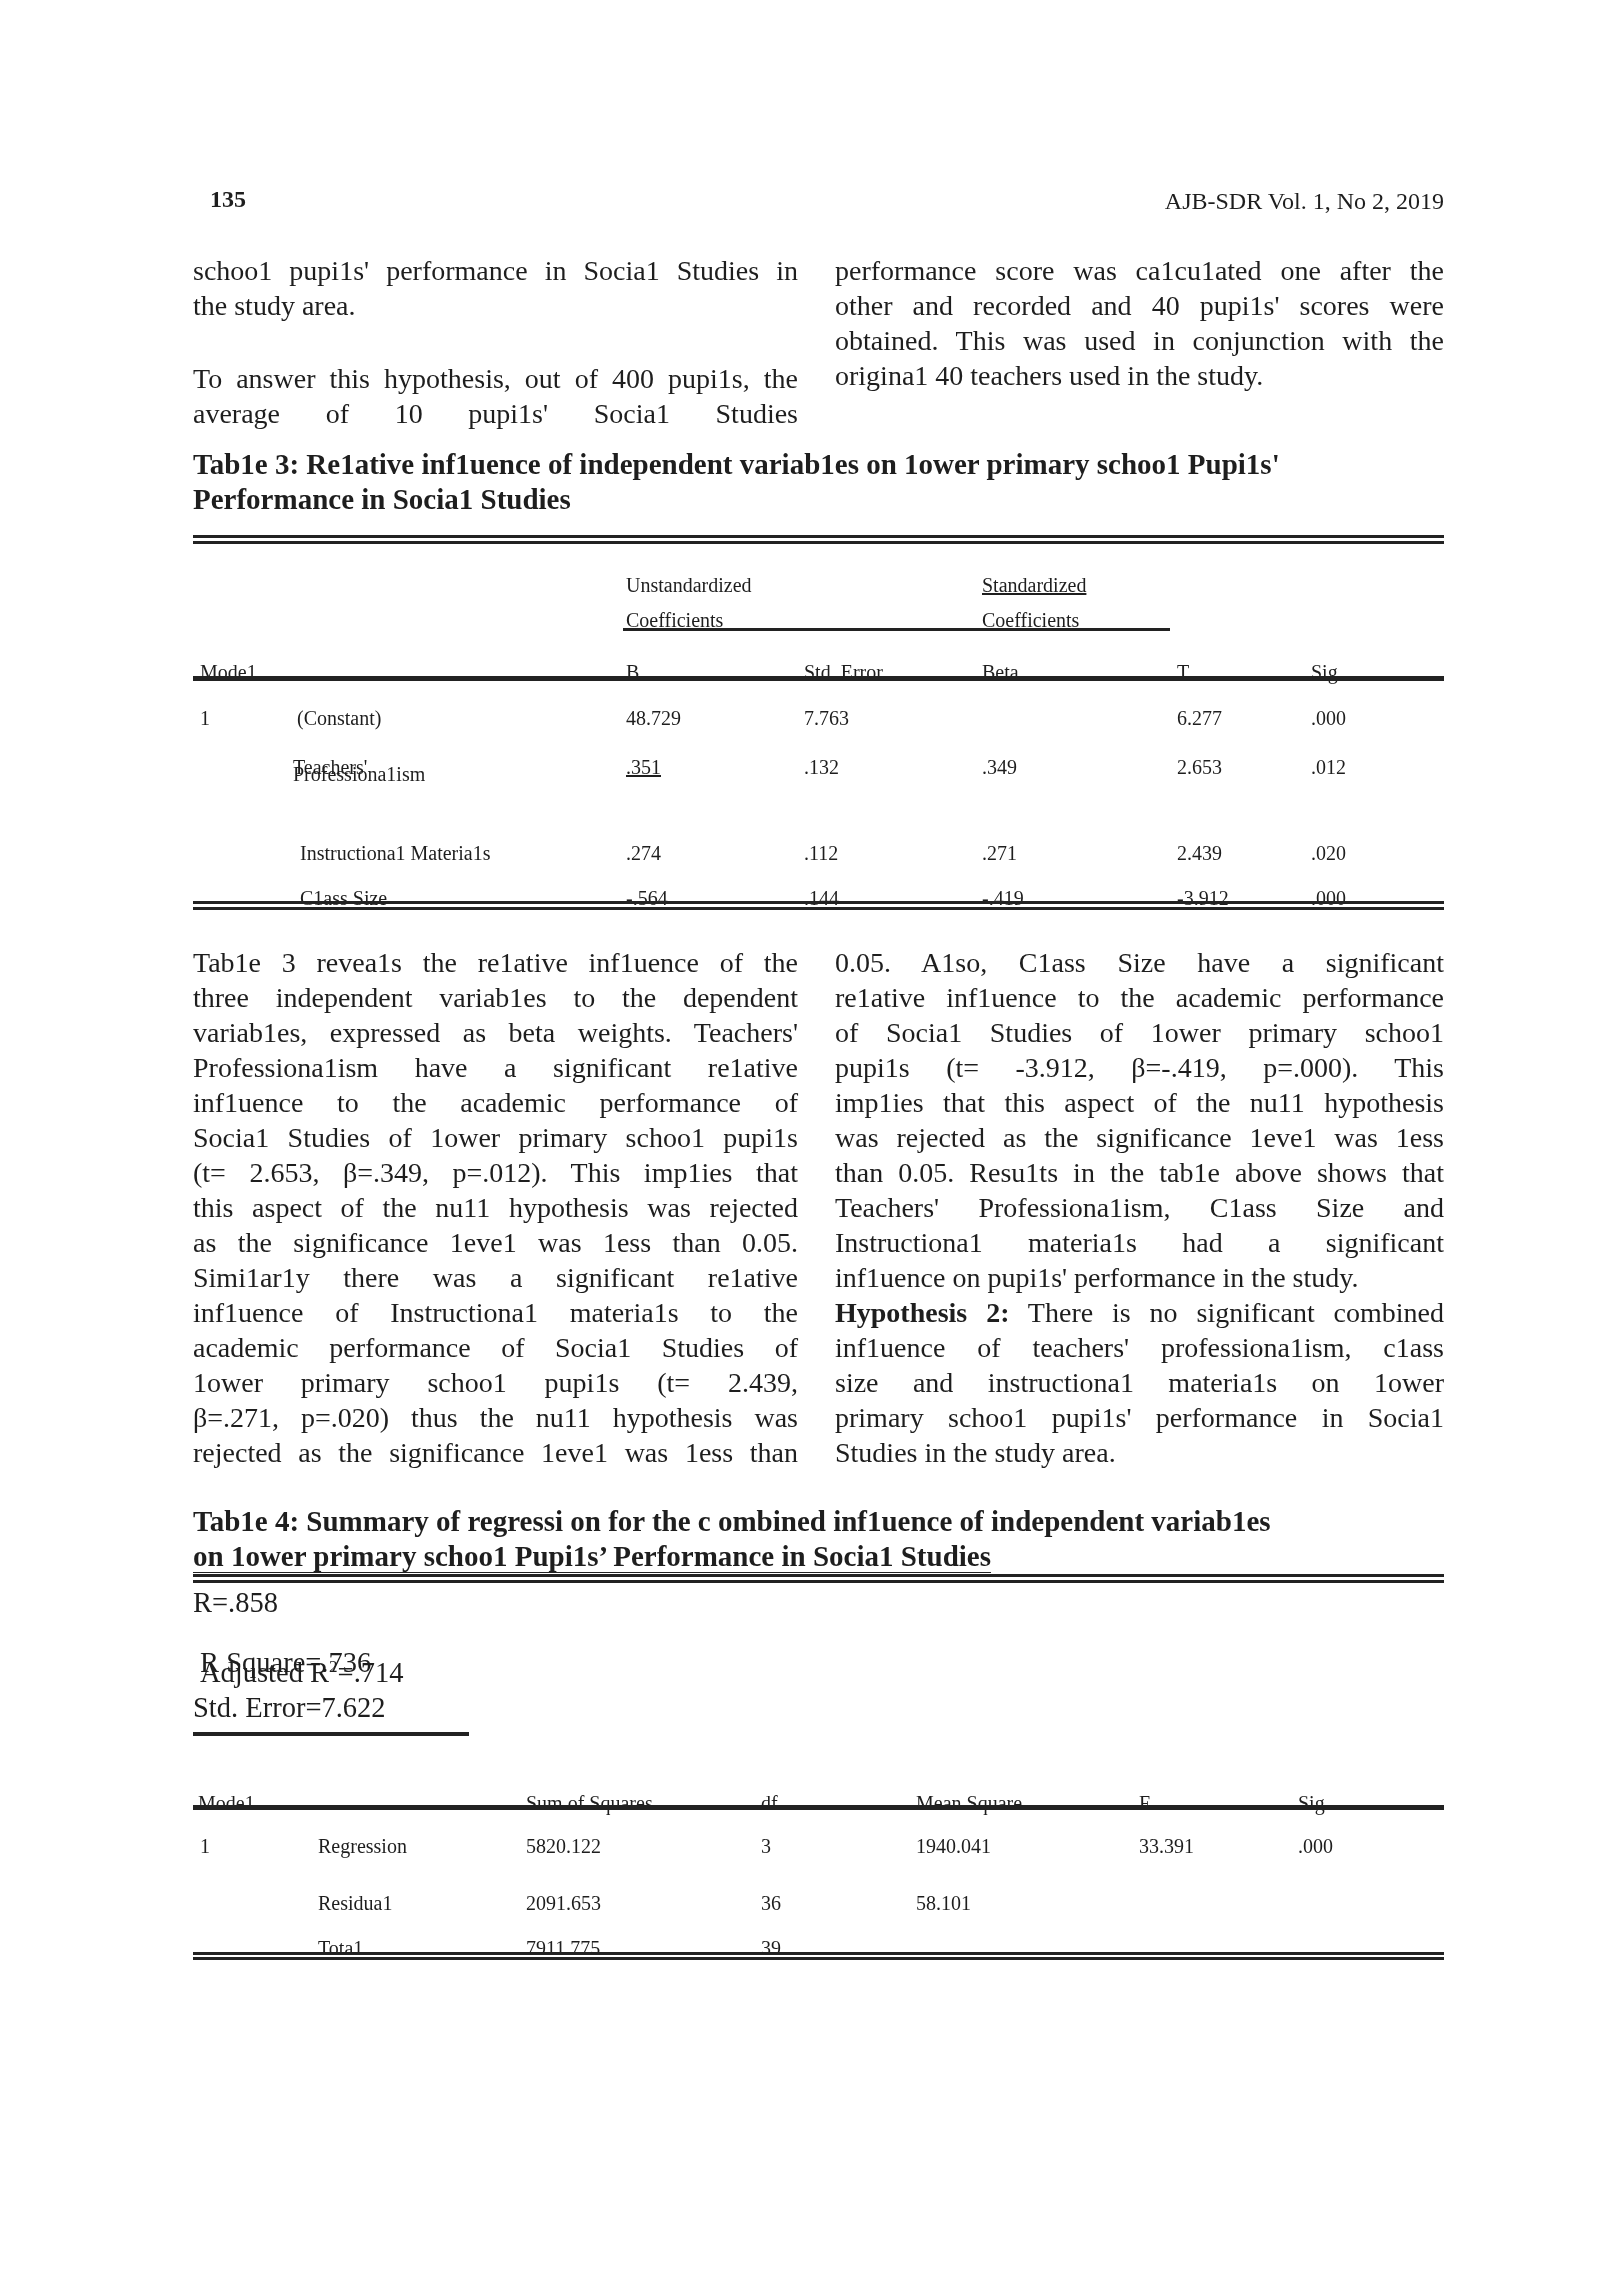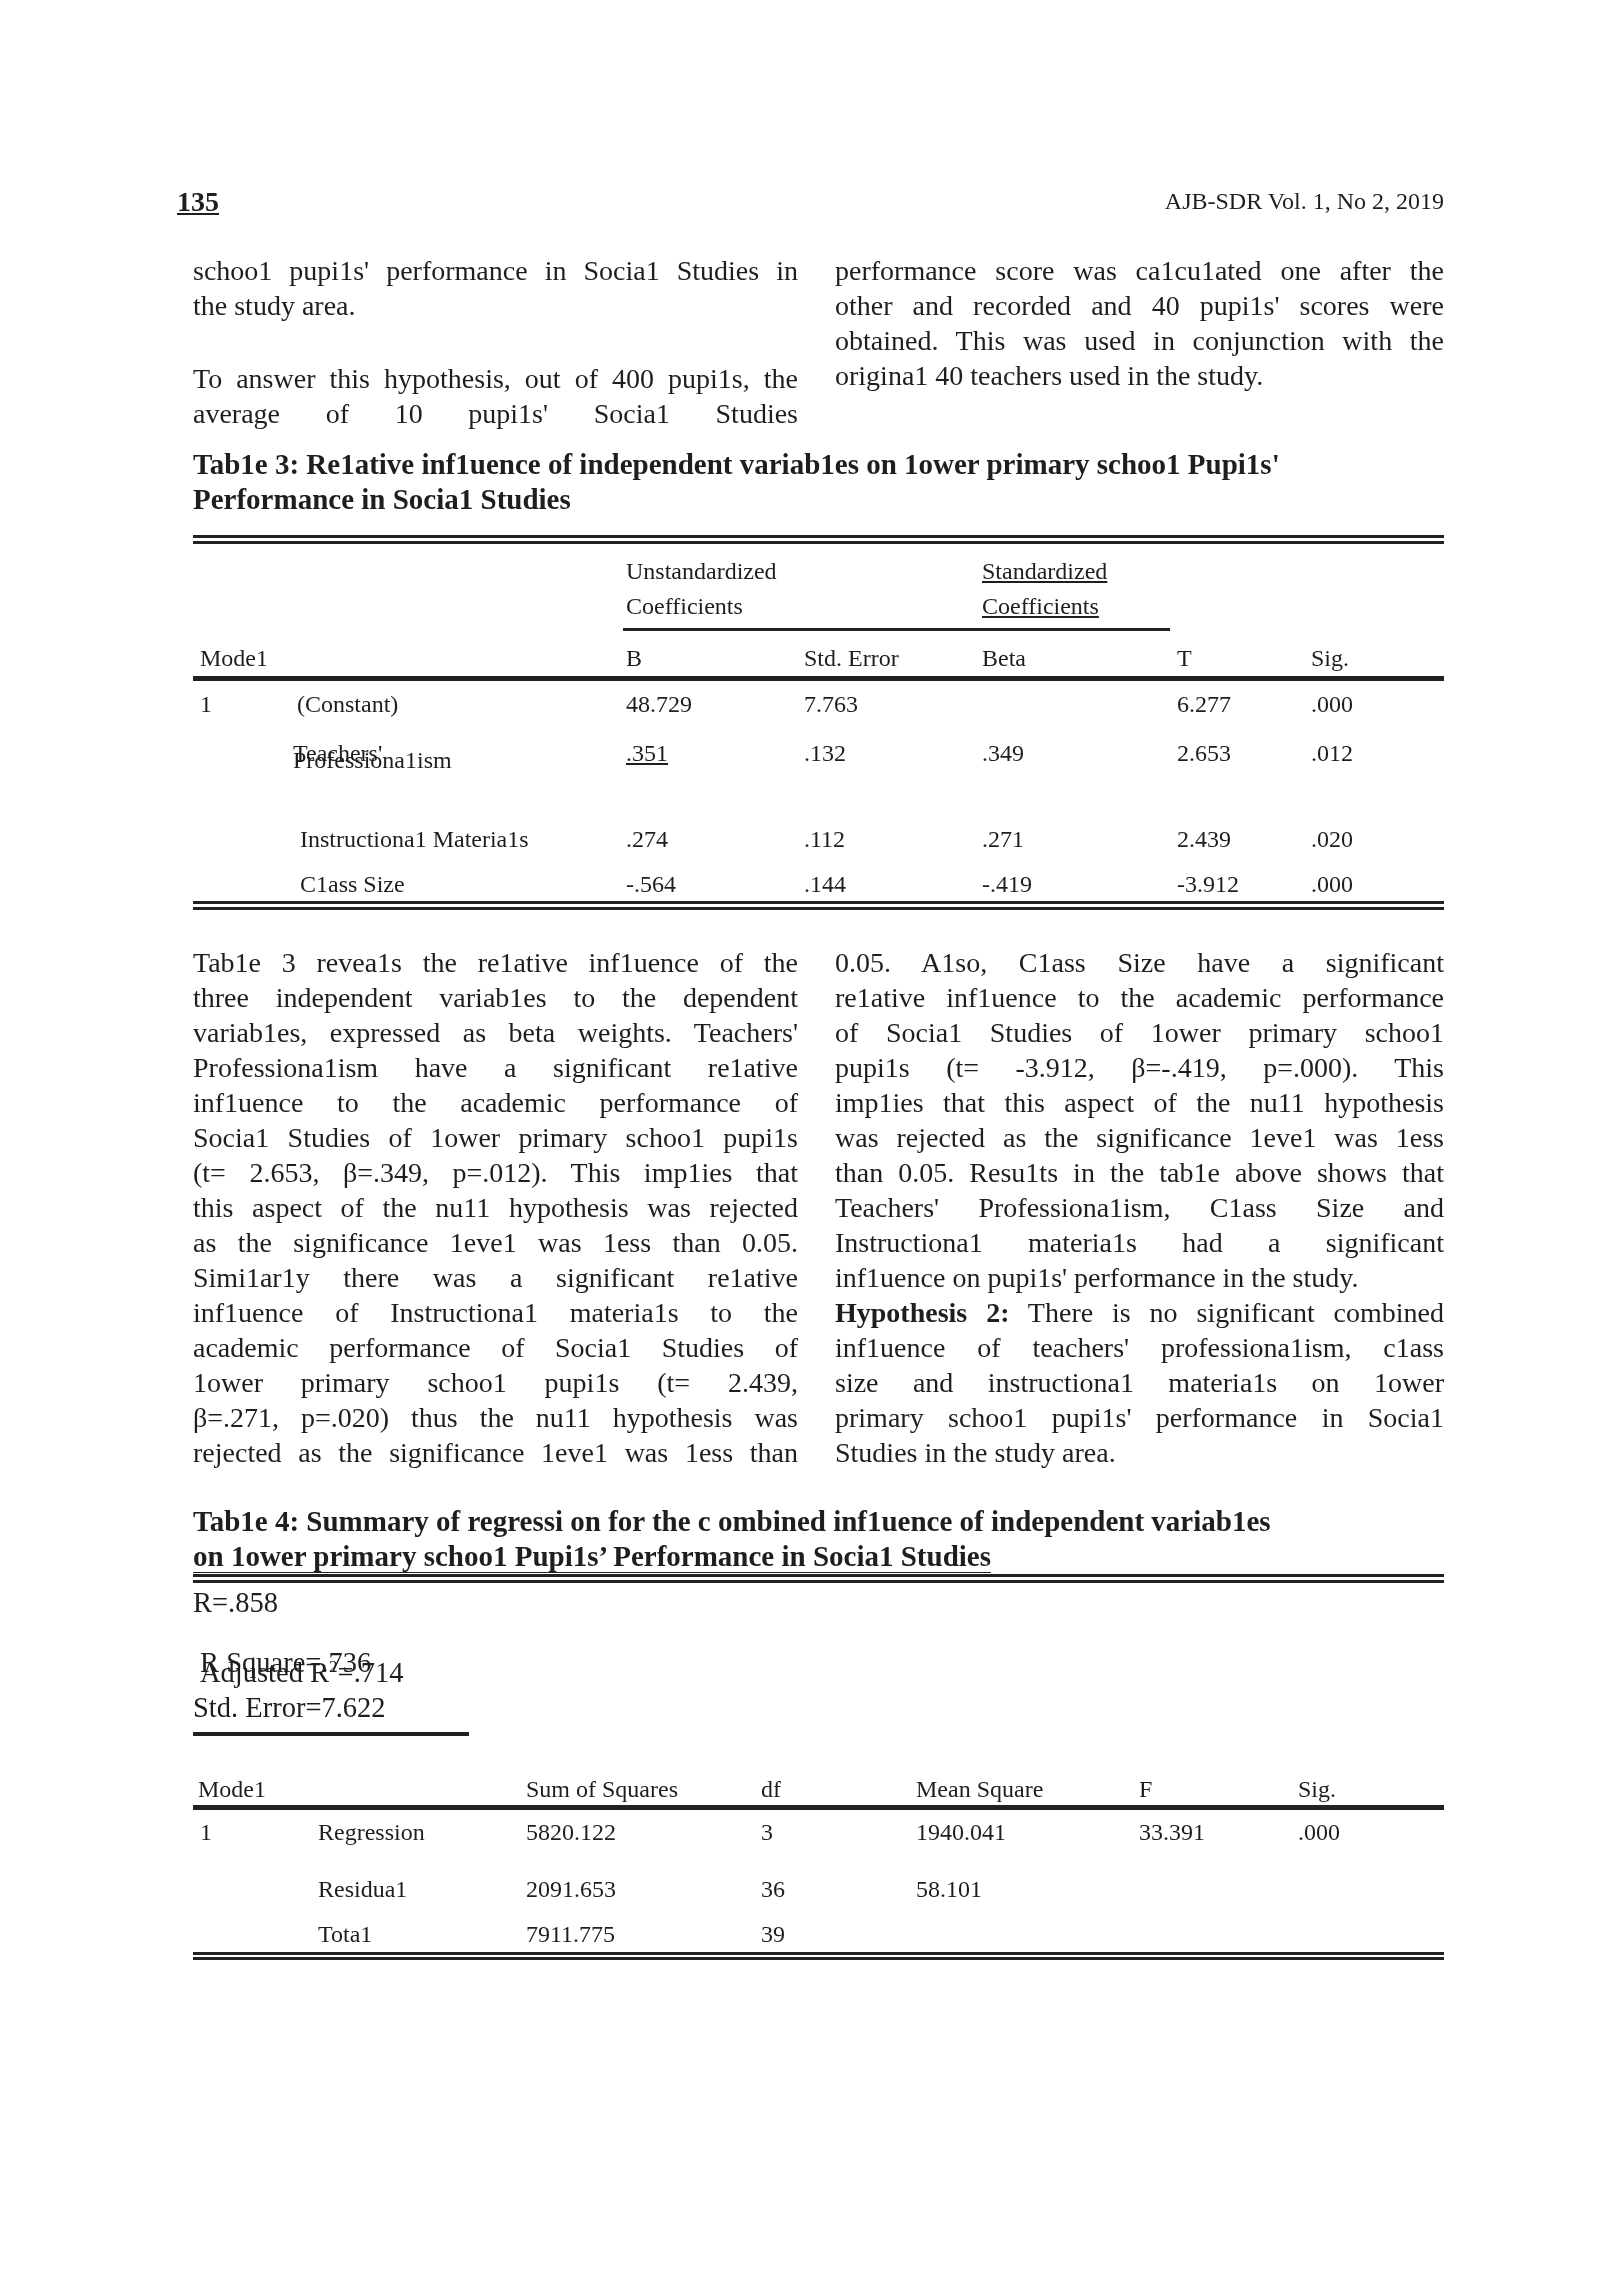--- a/index.html
+++ b/index.html
@@ -2,31 +2,31 @@
 <html style="font-size:15px"><head>
 <meta charset="utf-8">
 <style>
   html, body { margin: 0; padding: 0; background: #ffffff; }
   body {
     width: 1621px; height: 2272px; position: relative; overflow: hidden;
     font-family: "Liberation Serif", "DejaVu Serif", serif;
     color: #1e1e1e;
   }
   .abs { position: absolute; }
-  .page-num { left: 177px; top: 186px; font-size: 28px; font-weight: bold; text-decoration: underline; }
+  .page-num { left: 210px; top: 186px; font-size: 24px; font-weight: bold; }
   .running-head { left: 989px; top: 188px; width: 455px; text-align: right; font-size: 24px; }
   .col { position: absolute; font-size: 28px; line-height: 35px; text-align: justify; }
   .col p { margin: 0; }
   .col p + p { margin-top: 38px; }
   .col-left { left: 193px; width: 605px; }
   .col-right { left: 835px; width: 609px; }
   .jl { text-align-last: justify; }
   .caption { position: absolute; left: 193px; width: 1255px; font-size: 29px; font-weight: bold; line-height: 35px; }
   .rule { position: absolute; background: #222; }
-  .cell { position: absolute; font-size: 24px; line-height: 35px; white-space: nowrap; }
+  .cell { position: absolute; font-size: 20px; line-height: 35px; white-space: nowrap; margin-top: 14px; }
   .t4-stat { position: absolute; font-size: 28.5px; line-height: 35px; white-space: nowrap; }
   sup { font-size: 60%; line-height: 0; }
   b.hyp { font-weight: bold; }
 </style>
 </head>
 <body>
 
 <div class="abs page-num">135</div>
 <div class="abs running-head">AJB-SDR Vol. 1, No 2, 2019</div>
 

